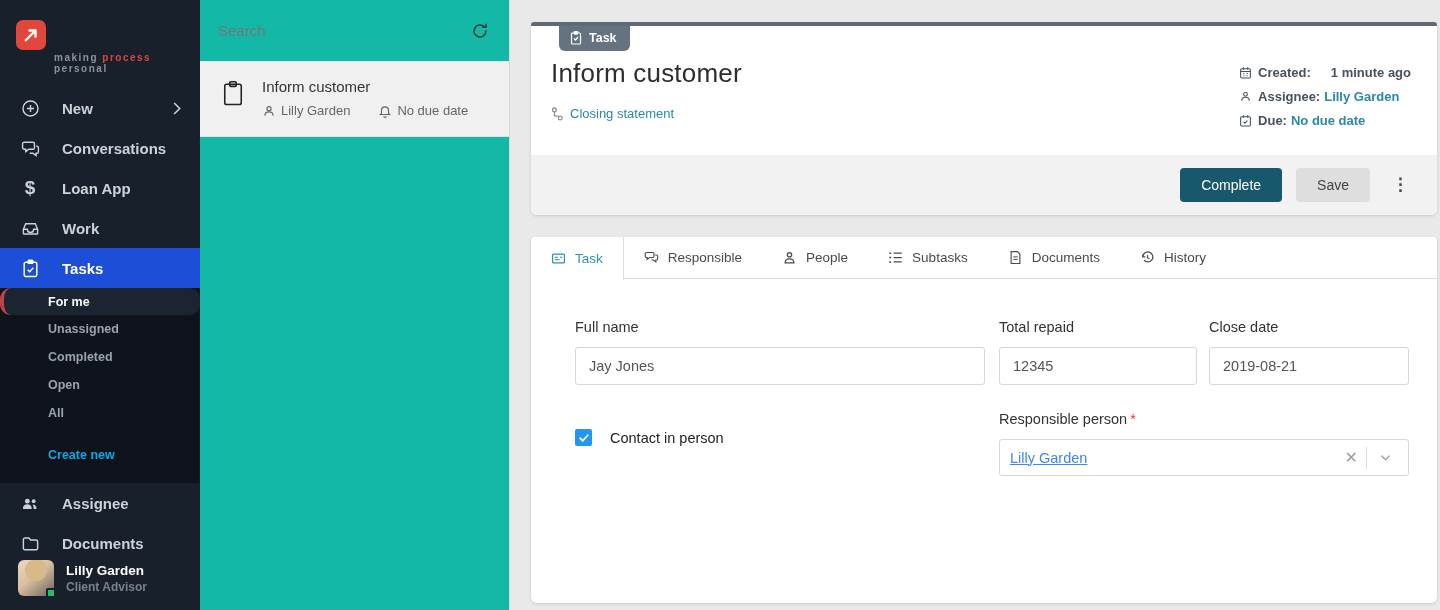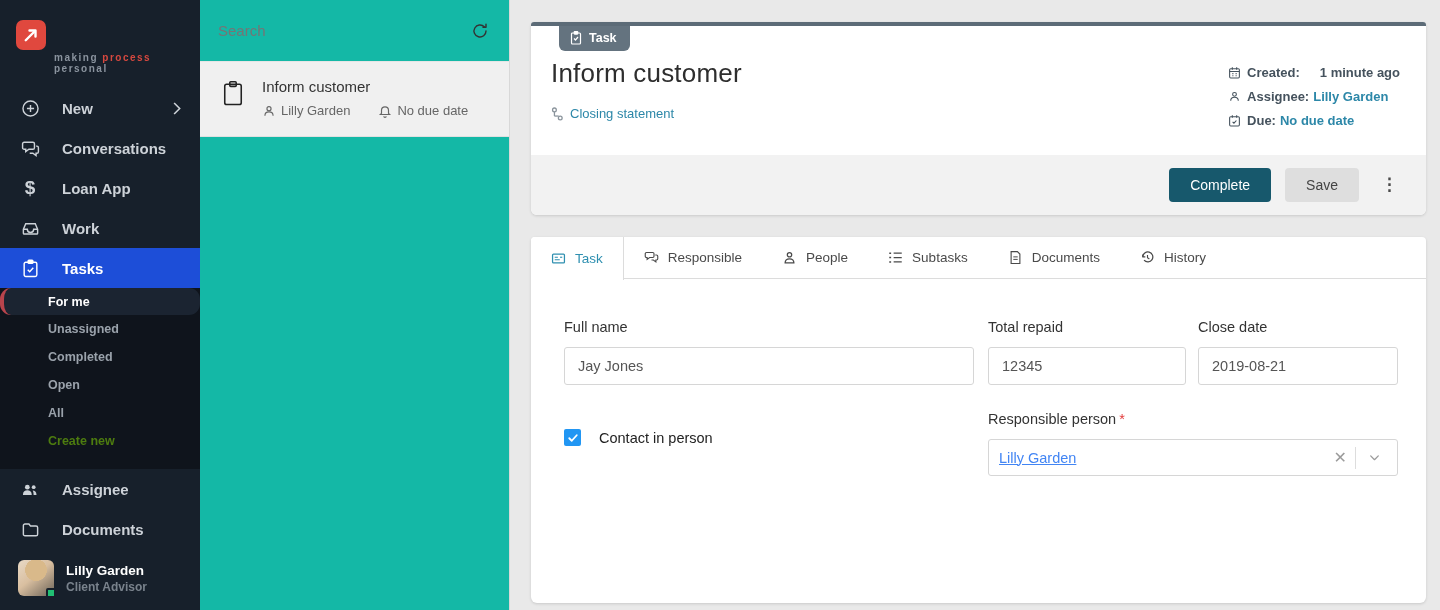--- a/index.html
+++ b/index.html
@@ -27,21 +27,21 @@
   .nav-item .nicon svg { width:19px; height:19px; }
   .nav-item .grow { flex:1; }
   .nav-item.active { background:#1d4ed8; color:#ffffff; height:40px; }
   .nav-item.active .nicon { color:#ffffff; }
   .dollar { font-size:19px; font-weight:700; }
 
   .subnav { background:#0f141c; padding-bottom:14px; }
   .subnav-item { height:28px; display:flex; align-items:center; padding-left:44px;
     font-size:12.5px; font-weight:700; color:#9aa2ab; cursor:pointer; border-left:4px solid transparent;border-radius:11px; }
   .subnav-item.active { background:#1b2431; color:#ffffff; border-left:4px solid #b8444c; height:27px; }
-  .subnav-create { margin-top:0; color:#4d7c0f; }
+  .subnav-create { margin-top:14px; color:#0ea5e9; }
 
   .profile { position:absolute; left:0; bottom:0; width:200px; padding:12px 14px 14px 18px;
     display:flex; align-items:center; cursor:pointer; }
   .avatar { position:relative; width:36px; height:36px; border-radius:6px; flex:0 0 36px;
     background:linear-gradient(140deg,#e8d9c6 0%,#d9bfa0 45%,#6b6257 100%); }
   .avatar .hair { position:absolute; inset:0; border-radius:6px;
     background:radial-gradient(circle at 50% 28%, #d9b98a 0 34%, transparent 35%); }
   .status-dot { position:absolute; right:-2px; bottom:-2px; width:10px; height:10px;
     background:#21bf73; border:2px solid #17202b; border-radius:2px; }
   .profile-text { margin-left:12px; }
@@ -102,21 +102,21 @@
 
   .detail-card { margin-top:22px; height:366px; border-radius:4px 4px 6px 6px; overflow:hidden; }
   .tabs { display:flex; border-bottom:1px solid #dcdcdc; height:42px; }
   .tab { display:flex; align-items:center; padding:0 20px; font-size:13.5px; color:#4a4a4a;
     cursor:pointer; }
   .tab .ticon { display:flex; margin-right:9px; color:#4a4a4a; }
   .tab .ticon svg { width:15px; height:15px; }
   .tab.active { color:#2e8fb0; border-right:1px solid #dcdcdc; height:43px; background:#fff; }
   .tab.active .ticon { color:#2e8fb0; }
 
-  .form-area { display:flex; padding:40px 28px 0 33px; }
+  .form-area { display:flex; padding:40px 28px 0 44px; }
   .form-left { width:410px; flex:0 0 410px; }
   .form-right { margin-left:14px; width:410px; }
   .f-label { font-size:14.5px; color:#333; margin-bottom:12px; }
   .req { color:#e23b3b; margin-left:3px; }
   .t-input { width:100%; height:38px; border:1px solid #d6d6d6; border-radius:3px;
     padding:0 13px; font-size:14.5px; color:#555; font-family:"Liberation Sans", sans-serif;
     outline:none; background:#fff; }
   .row2col { display:flex; }
   .col-a { width:198px; flex:0 0 198px; }
   .col-b { width:200px; margin-left:12px; }

